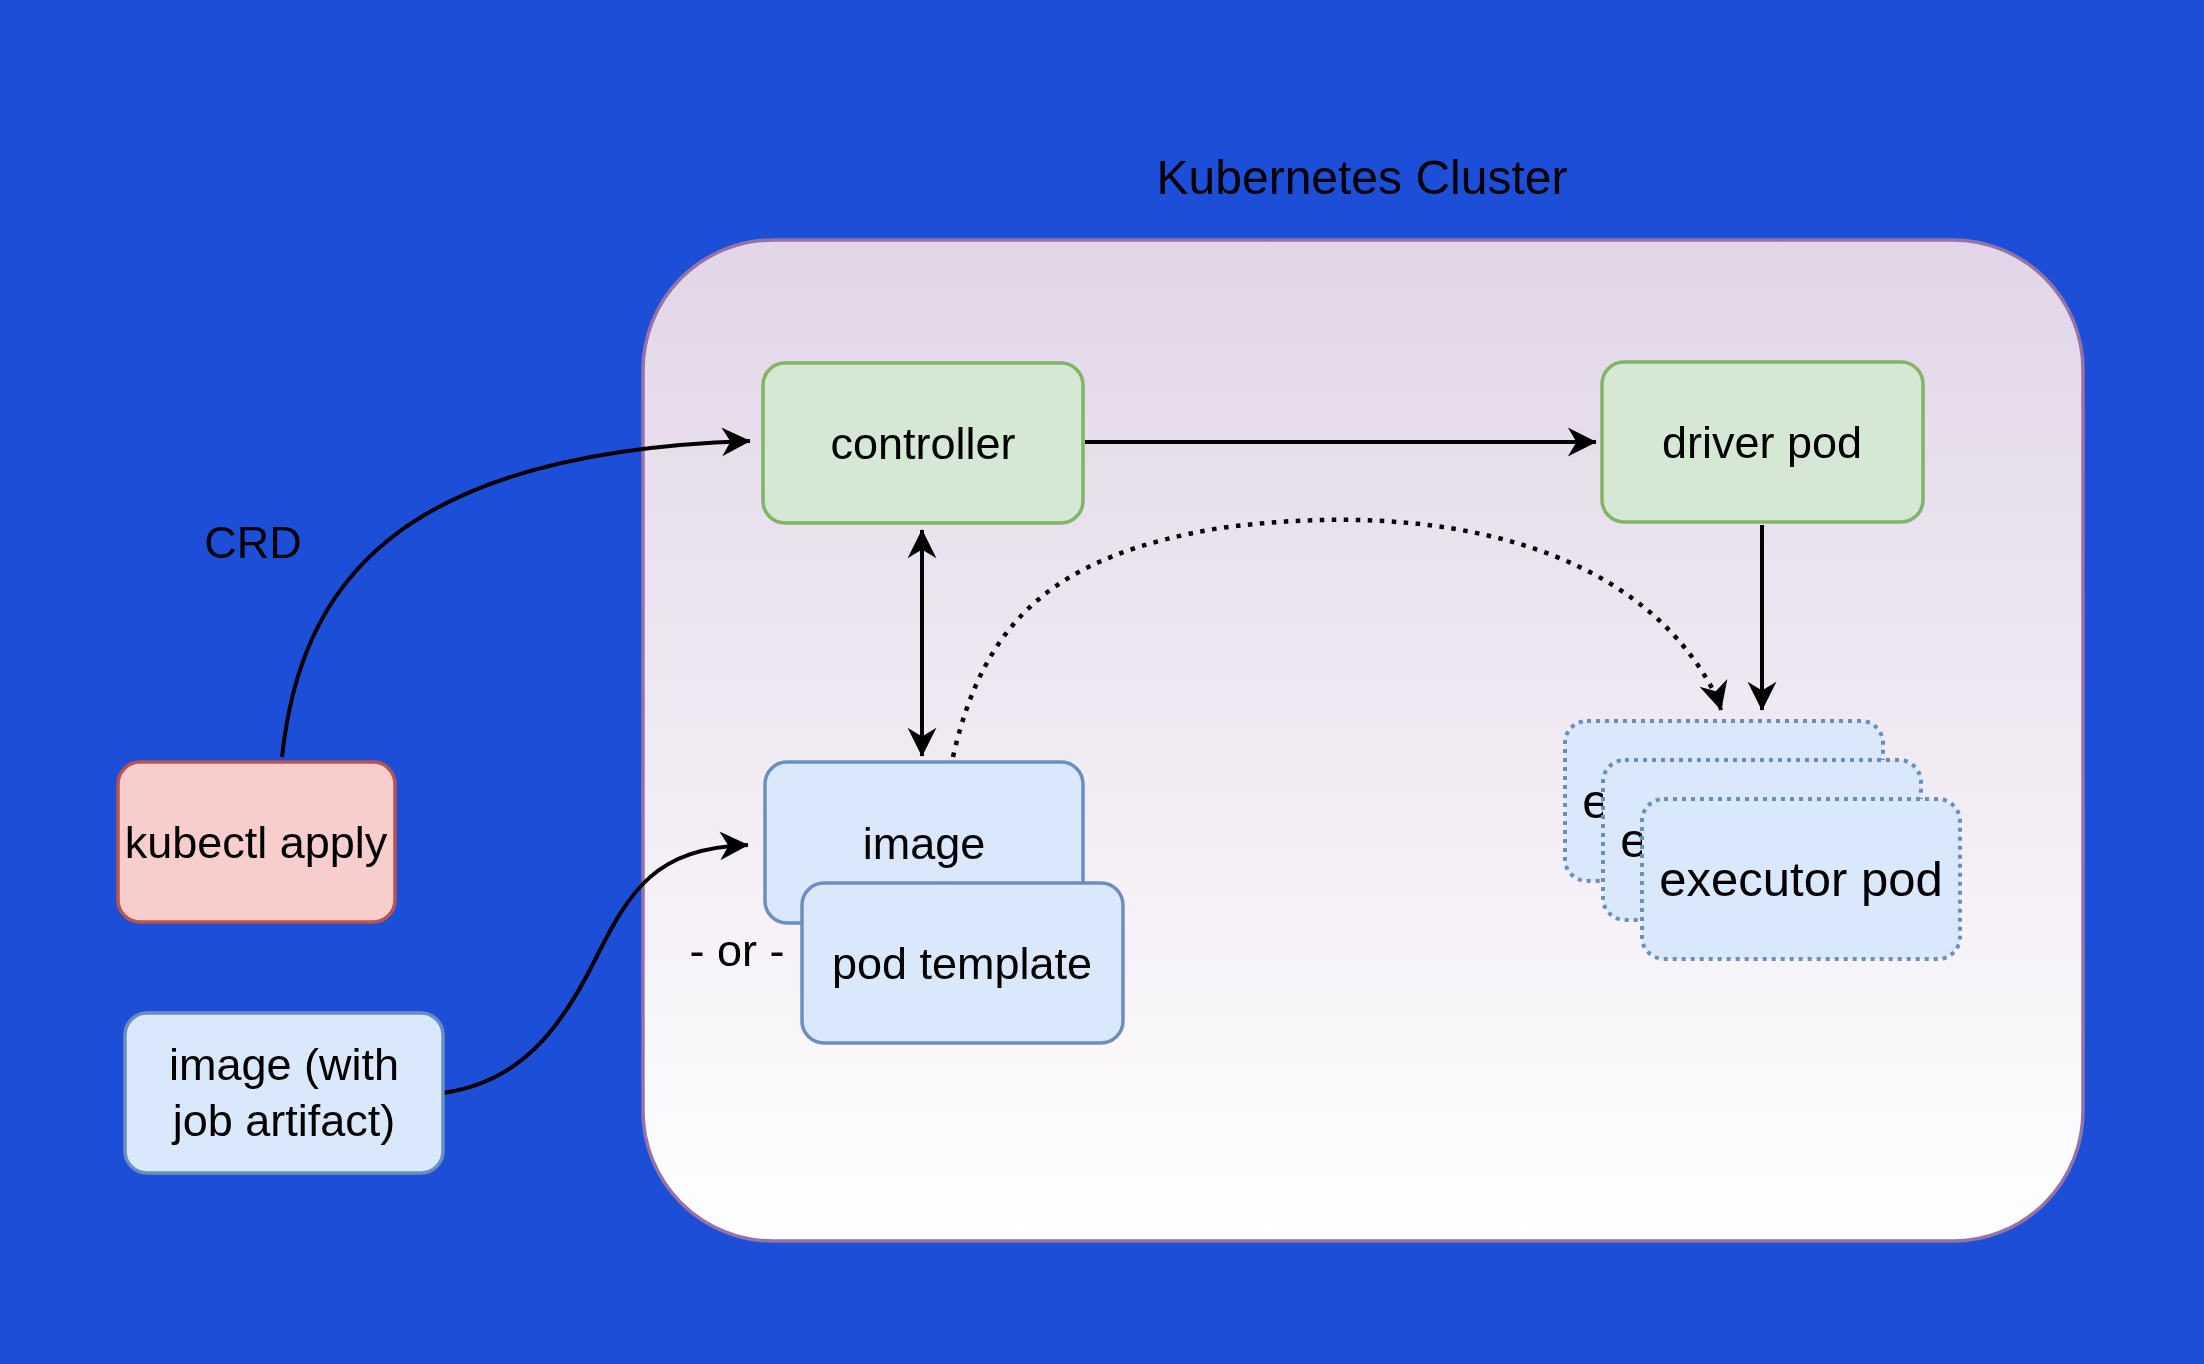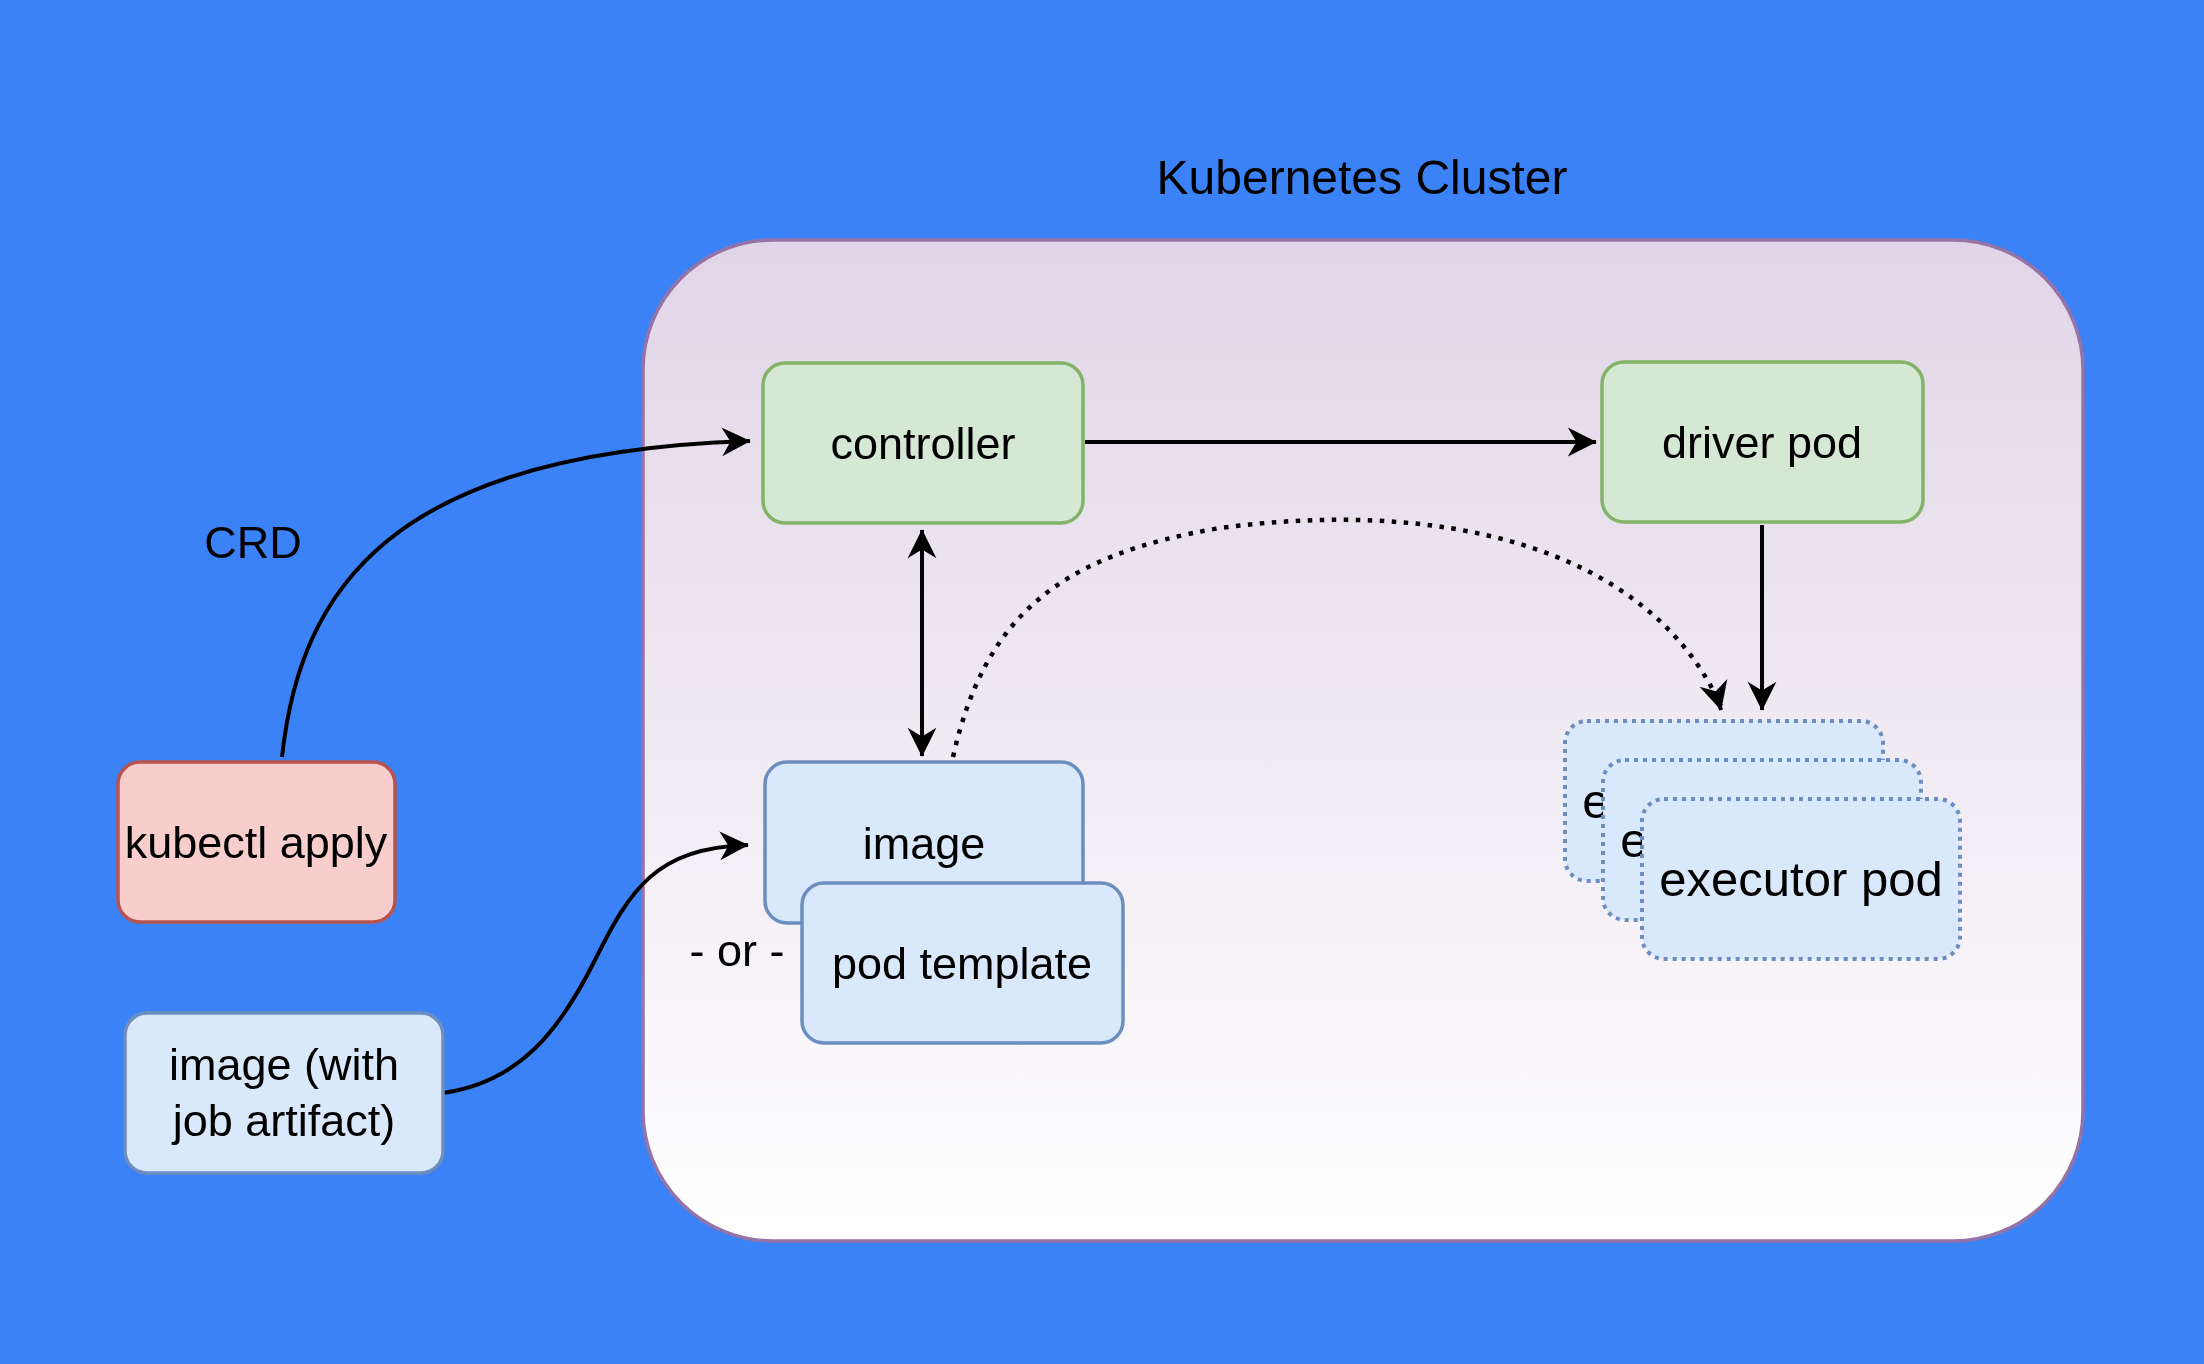--- a/index.html
+++ b/index.html
@@ -1,20 +1,20 @@
 <!DOCTYPE html>
 <html><head>
 <meta charset="utf-8">
 <style>
   html, body { margin: 0; padding: 0; background: #ffffff; }
   .stage {
     position: relative;
     width: 2204px;
     height: 1364px;
-    background: #3b82f6;
+    background: #1d4ed8;
     font-family: "Liberation Sans", sans-serif;
     overflow: hidden;
   }
   svg { display: block; }
   text {
     font-family: "Liberation Sans", sans-serif;
     fill: #000000;
   }
   .node-label { font-size: 45px; }
   .executor-label { font-size: 49px; }

